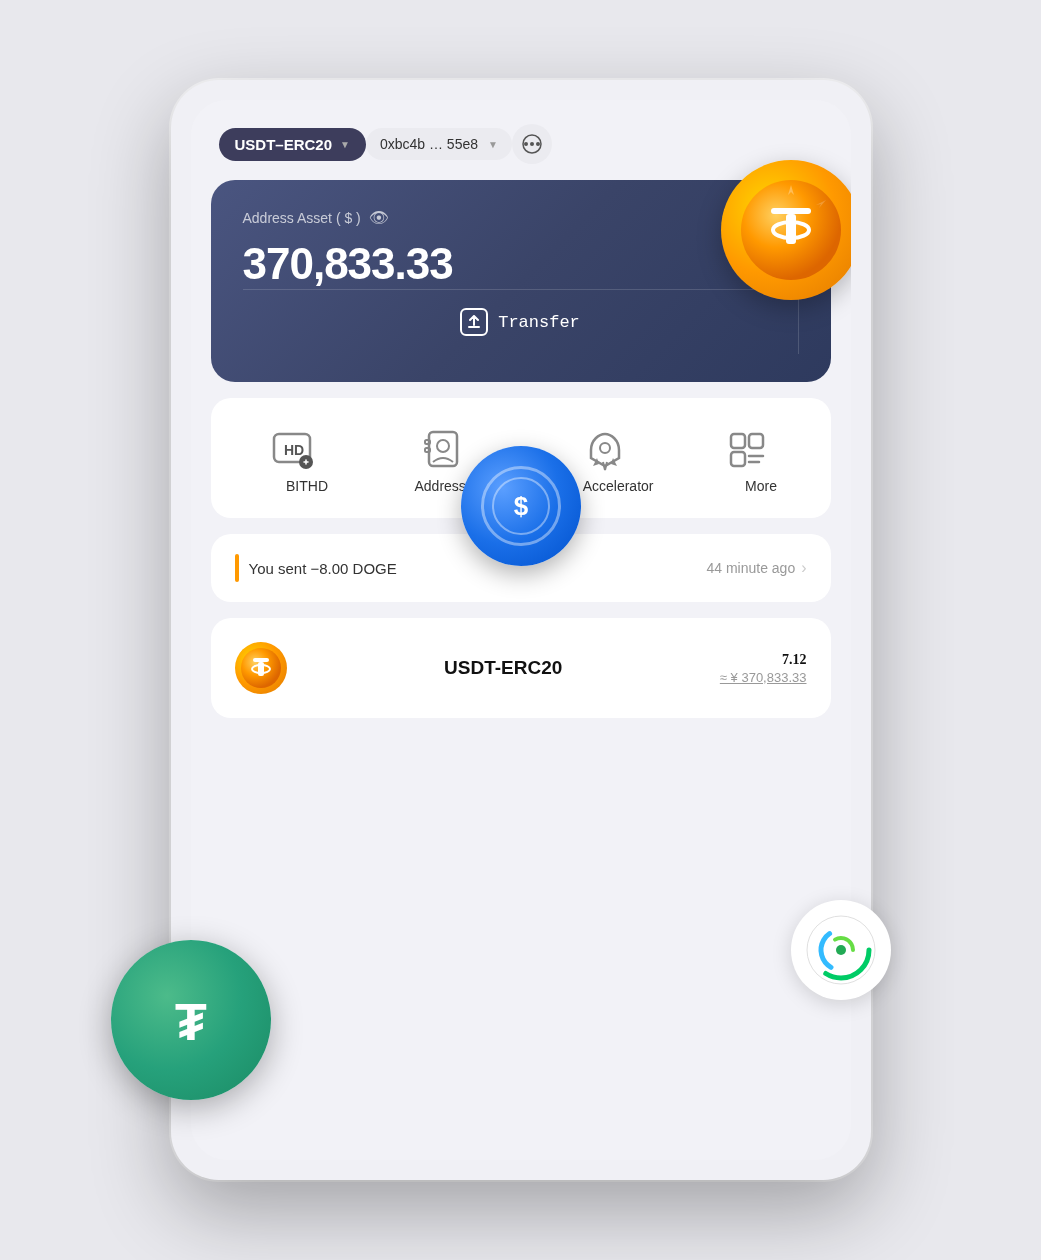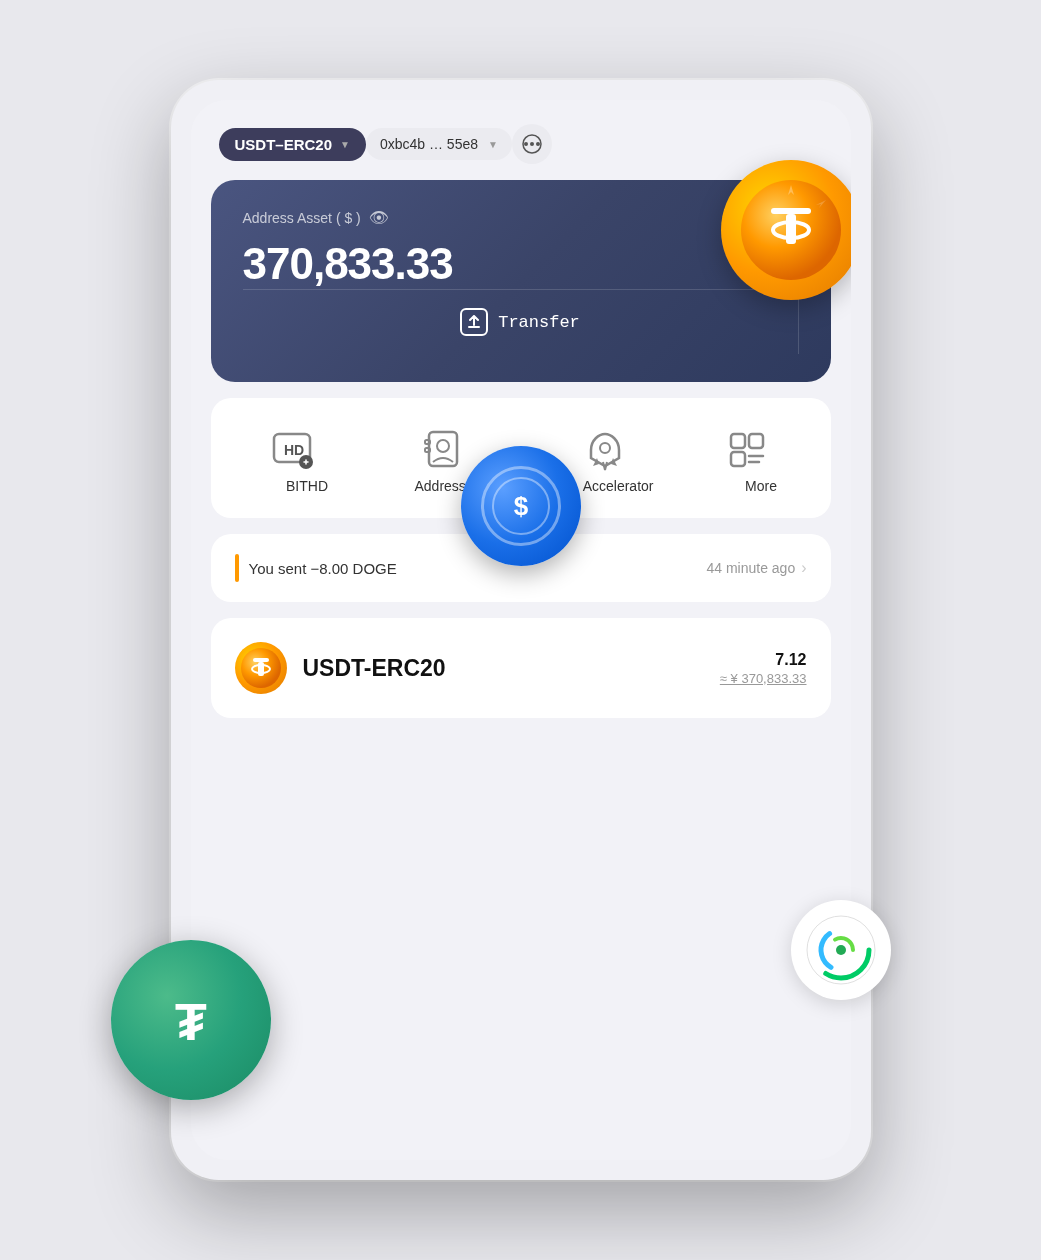--- a/index.html
+++ b/index.html
@@ -310,34 +310,36 @@
       background: radial-gradient(circle at 35% 35%, #ffd700, #f90 50%, #e07800);
       display: flex;
       align-items: center;
       justify-content: center;
       font-size: 22px;
       color: white;
       font-weight: 900;
     }
 
     .asset-name {
-      font-size: 23px;
+      font-size: 19px;
       font-weight: 600;
       color: #111;
       flex: 1;
+      text-align: center;
     }
 
     .asset-value-right {
       text-align: right;
     }
 
     .asset-amount-num {
-      font-size: 16px;
+      font-size: 14px;
       font-weight: 700;
       color: #111;
+      font-family: Liberation Serif, serif;
     }
 
     .asset-fiat {
       font-size: 13px;
       color: #999;
       margin-top: 2px;
       text-decoration: underline;
     }
 
     

